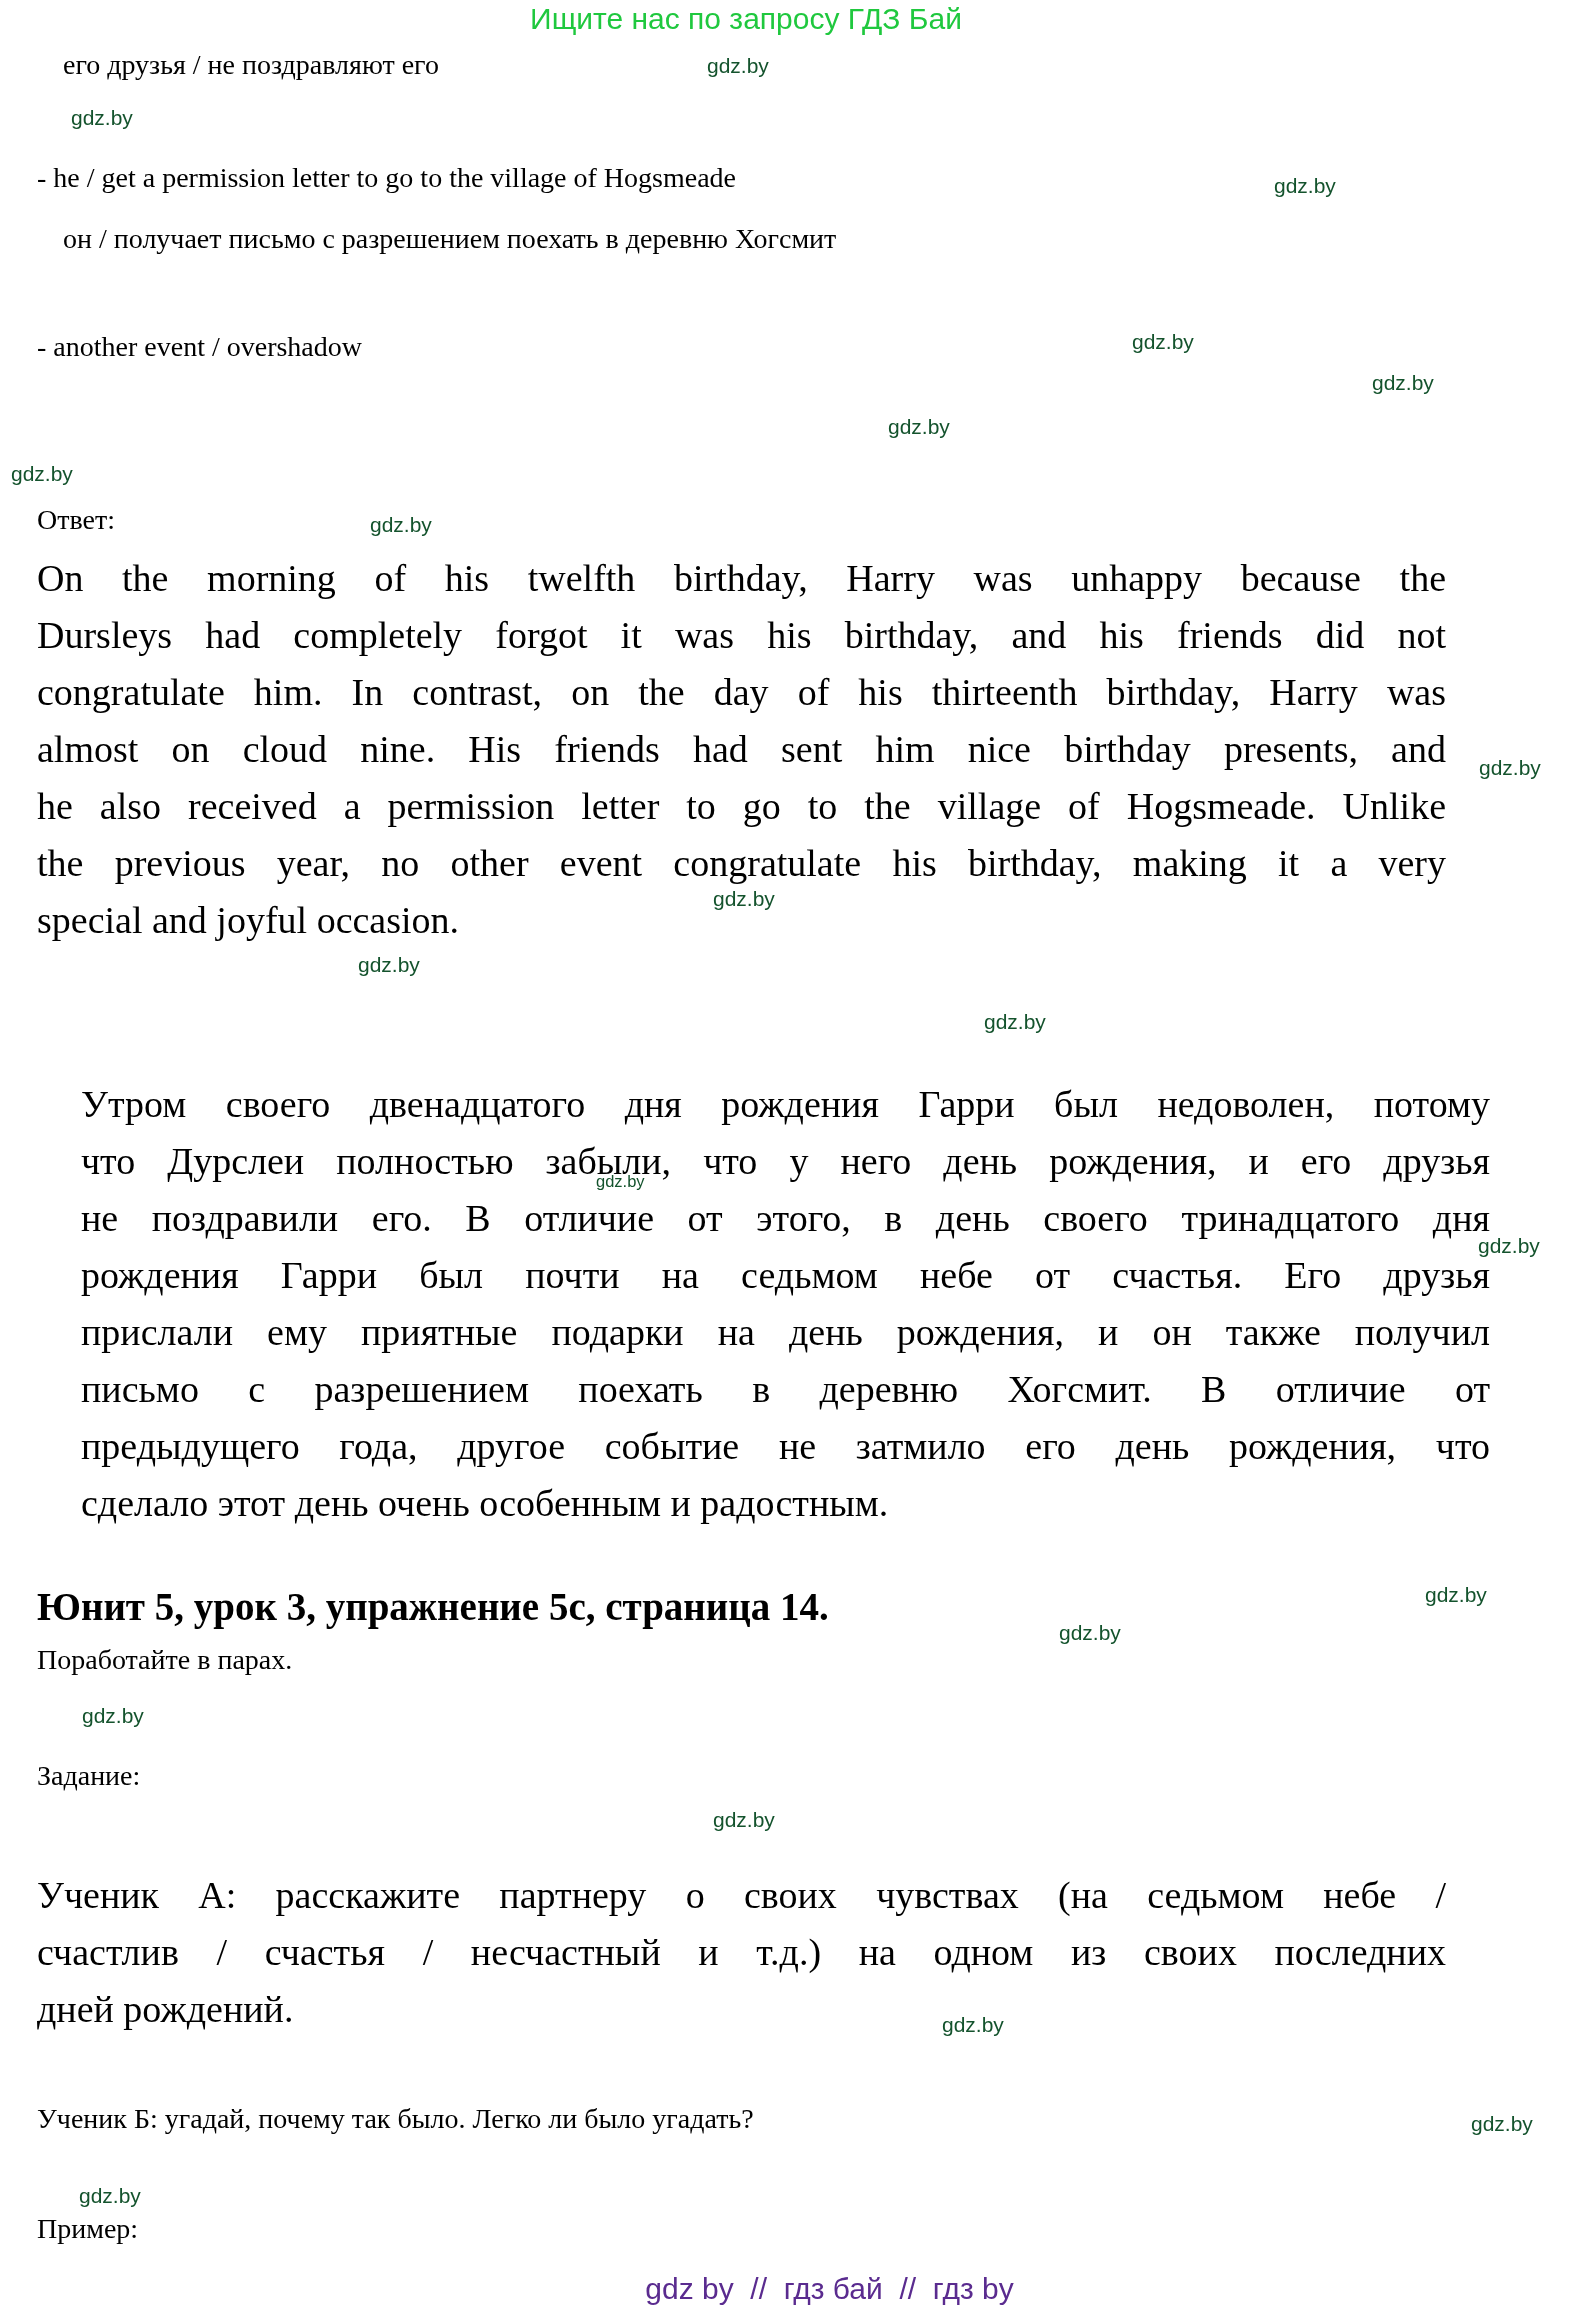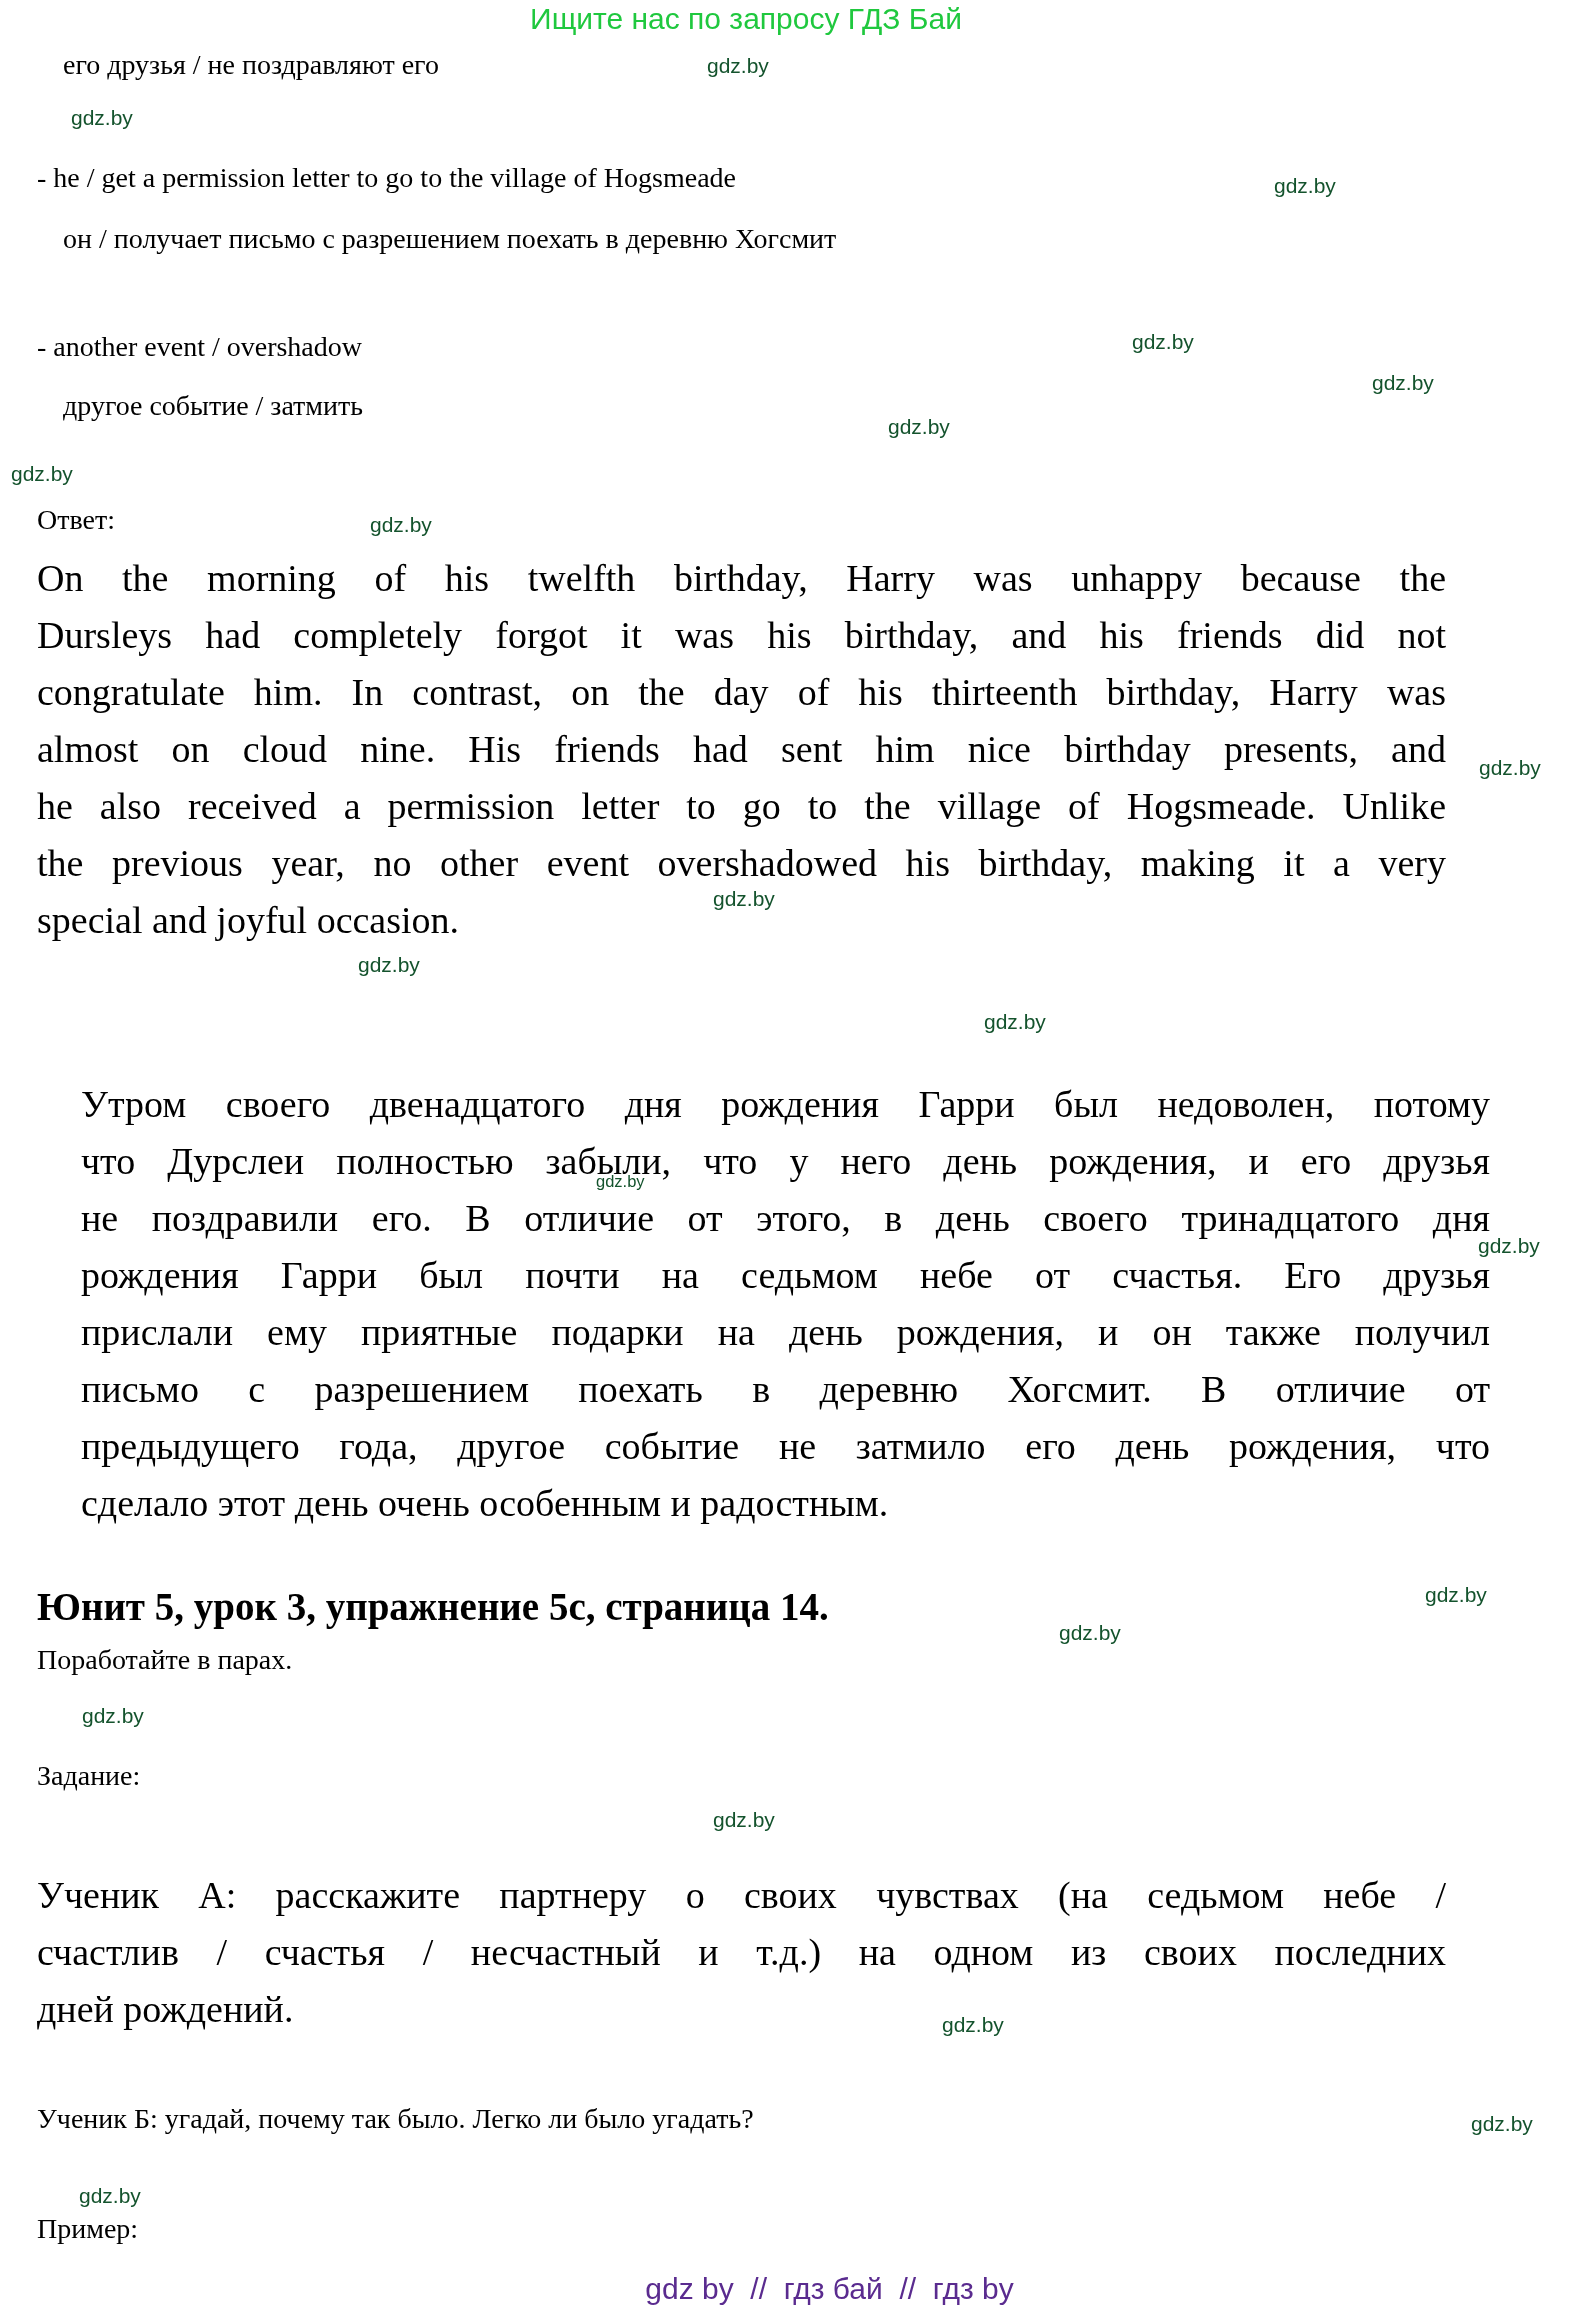--- a/index.html
+++ b/index.html
@@ -57,31 +57,30 @@
   <div class="promo" style="color:#1fc83e;">Ищите нас по запросу ГДЗ Бай</div>
 
   <div class="bodyline" style="left:63px;top:50px;">его друзья / не поздравляют его</div>
 
   <div class="bodyline" style="left:37px;top:163px;">- he / get a permission letter to go to the village of Hogsmeade</div>
 
   <div class="bodyline" style="left:63px;top:224px;">он / получает письмо с разрешением поехать в деревню Хогсмит</div>
 
   <div class="bodyline" style="left:37px;top:332px;">- another event / overshadow</div>
 
-  <div class="bodyline" style="left:63px;top:391px;">другое событие / затмить</div>
 
   <div class="bodyline" style="left:37px;top:505px;">Ответ:</div>
 
   <div class="para" style="left:37px;top:550px;">
     <div class="jl">On the morning of his twelfth birthday, Harry was unhappy because the</div>
     <div class="jl">Dursleys had completely forgot it was his birthday, and his friends did not</div>
     <div class="jl">congratulate him. In contrast, on the day of his thirteenth birthday, Harry was</div>
     <div class="jl">almost on cloud nine. His friends had sent him nice birthday presents, and</div>
     <div class="jl">he also received a permission letter to go to the village of Hogsmeade. Unlike</div>
-    <div class="jl">the previous year, no other event overshadowed his birthday, making it a very</div>
+    <div class="jl">the previous year, no other event congratulate his birthday, making it a very</div>
     <div class="ll">special and joyful occasion.</div>
   </div>
 
   <div class="para" style="left:37px;top:1076px;margin-left:44px;">
     <div class="jl">Утром своего двенадцатого дня рождения Гарри был недоволен, потому</div>
     <div class="jl">что Дурслеи полностью забыли, что у него день рождения, и его друзья</div>
     <div class="jl">не поздравили его. В отличие от этого, в день своего тринадцатого дня</div>
     <div class="jl">рождения Гарри был почти на седьмом небе от счастья. Его друзья</div>
     <div class="jl">прислали ему приятные подарки на день рождения, и он также получил</div>
     <div class="jl">письмо с разрешением поехать в деревню Хогсмит. В отличие от</div>

